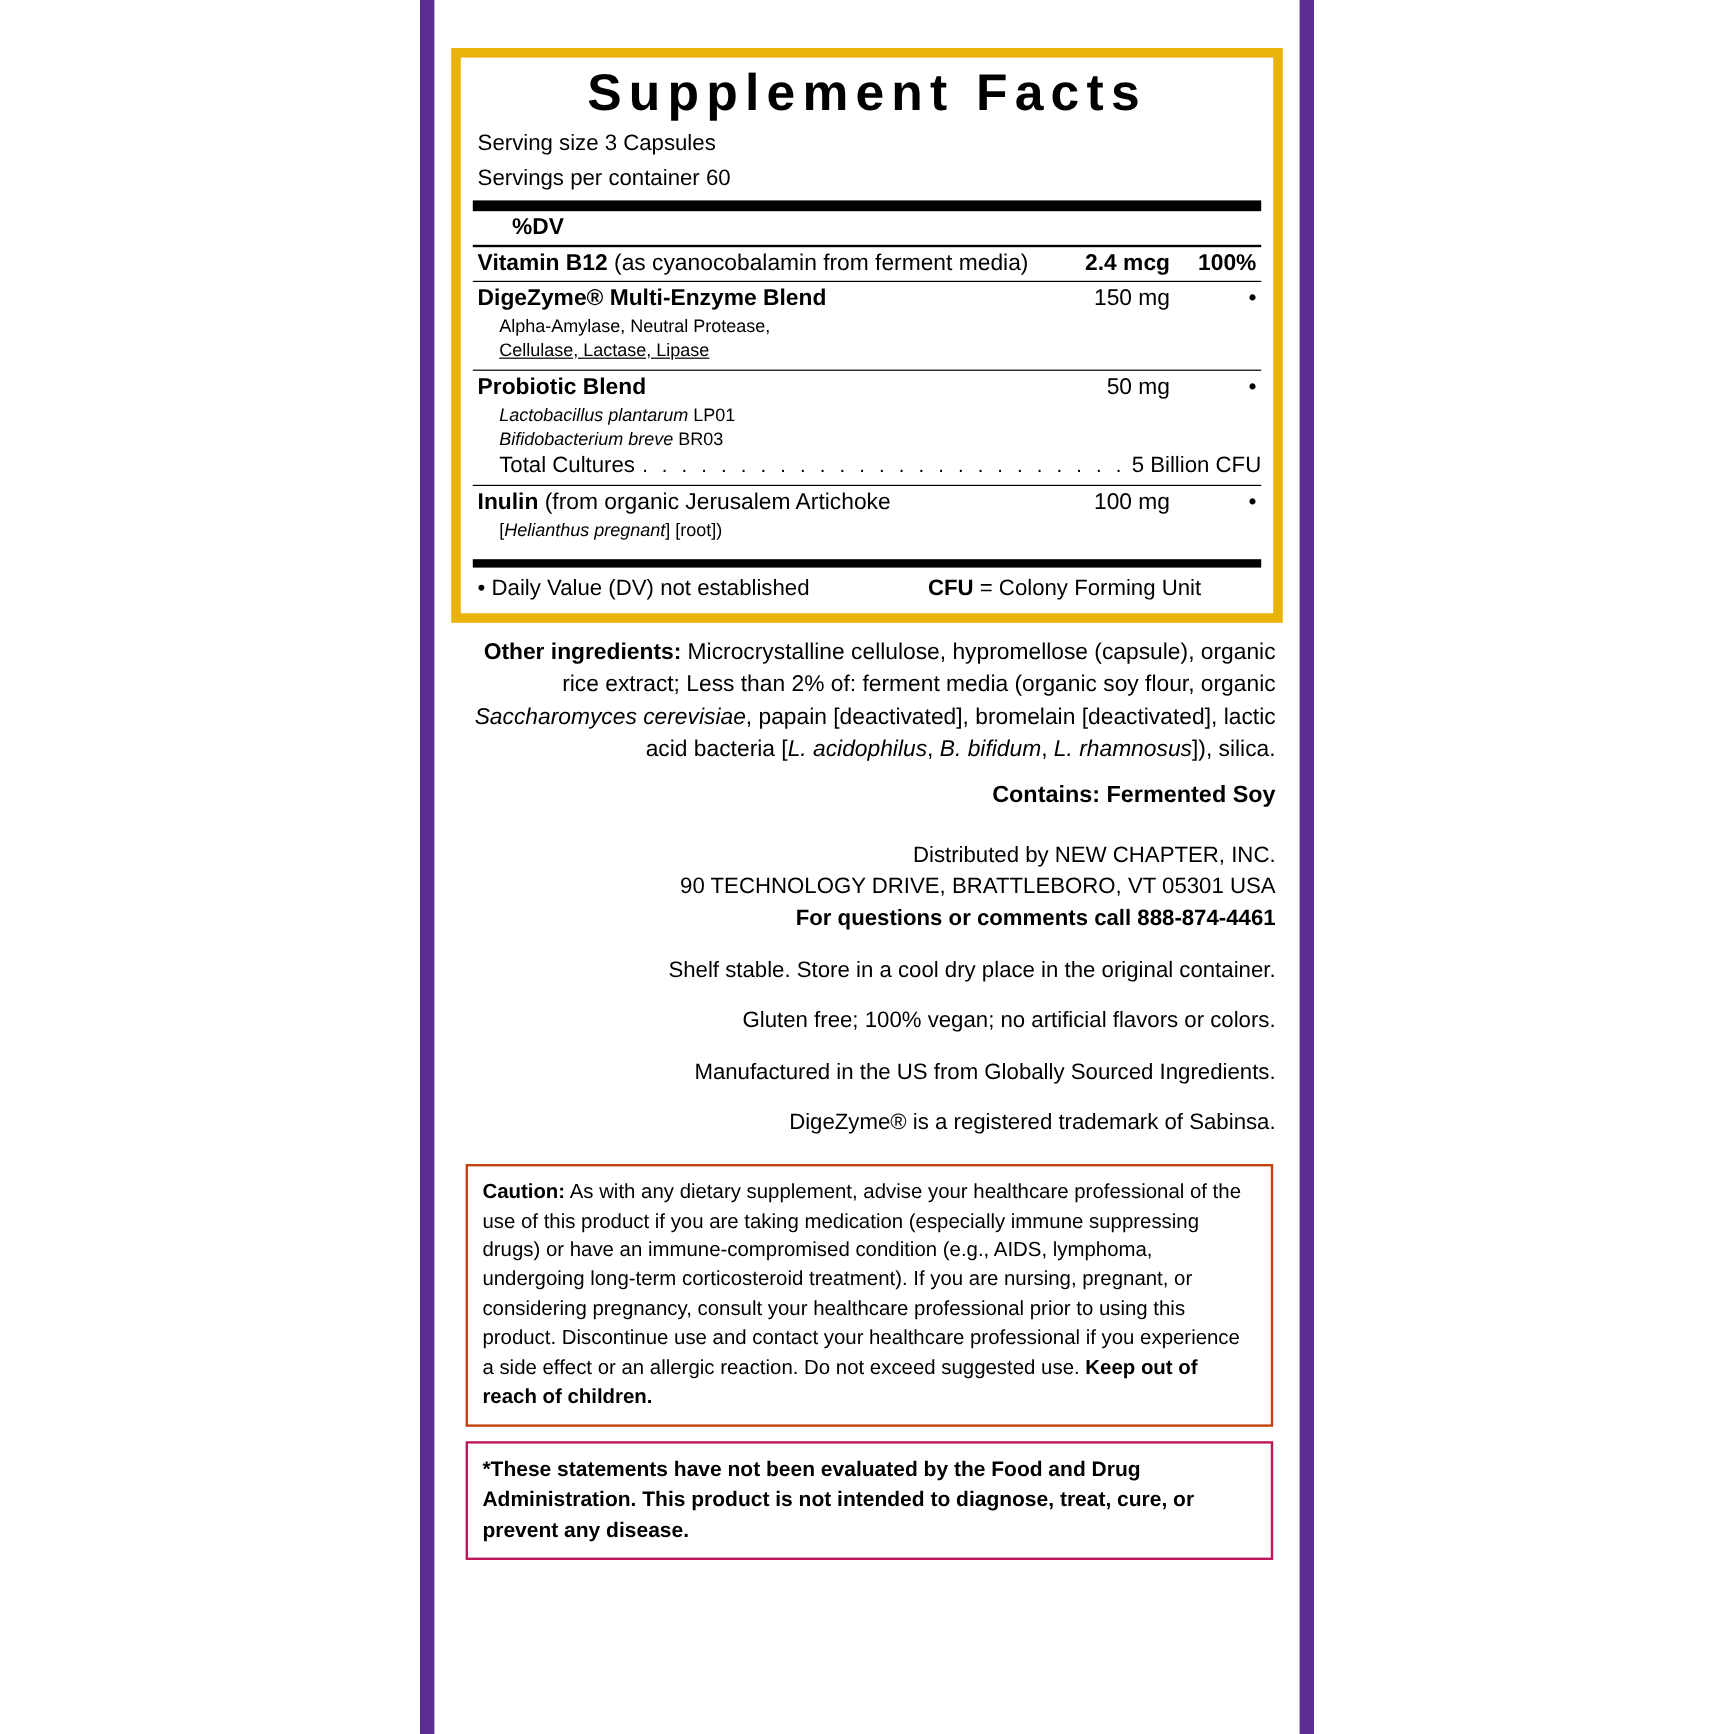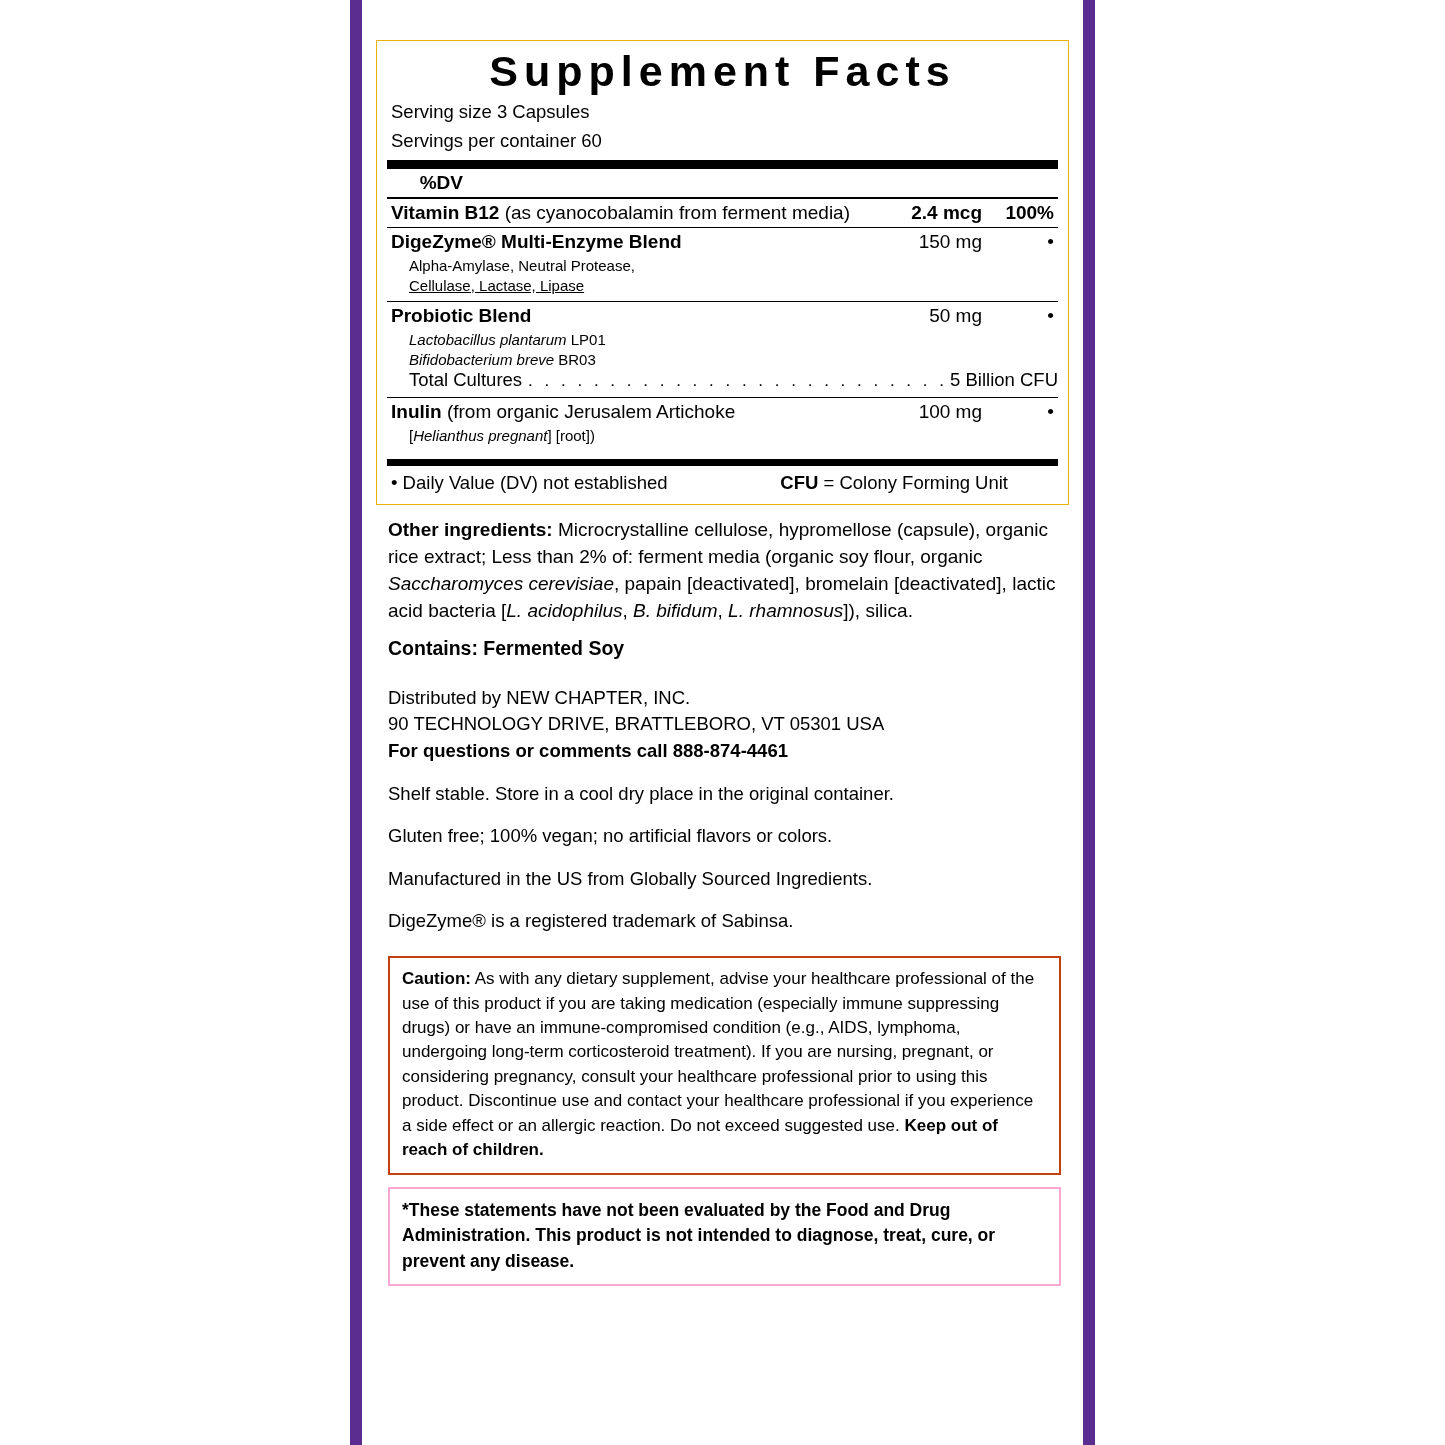--- a/index.html
+++ b/index.html
@@ -37,21 +37,21 @@
     left: 362px;
     top: 0px;
     width: 721px;
     height: 1445px;
     box-sizing: border-box;
     padding: 14px 14px 0 14px;
   }
 
   
   .sf-panel {
-    border: 1px solid #eab308;
+    border: 8px solid #eab308;
     box-sizing: border-box;
     padding: 6px 10px 8px 10px;
     margin-top: 26px;
   }
   .sf-title {
     font-size: 43px;
     font-weight: bold;
     letter-spacing: 6px;
     text-align: center;
     line-height: 1.05;
@@ -122,21 +122,21 @@
   }
   .footnote-row .left { flex: 1 1 auto; }
   .footnote-row .right { flex: 0 0 auto; padding-right: 46px; }
 
   
   .body-block {
     font-size: 19px;
     line-height: 1.42;
     padding: 12px 6px 0 12px;
   }
-  .body-block p { margin: 0 0 0 0; }
+  .body-block p { margin: 0 0 0 0; text-align: right; }
   .spacer-md { height: 22px; }
   .contains {
     font-weight: bold;
     font-size: 19.5px;
     padding-top: 10px;
   }
   .addr {
     font-size: 18.5px;
     line-height: 1.45;
   }
@@ -149,21 +149,21 @@
     box-sizing: border-box;
     margin: 22px 8px 0 12px;
     padding: 9px 12px 10px 12px;
     font-size: 17px;
     line-height: 1.44;
   }
   .caution-box .lead { font-weight: bold; }
   .keep-out { font-weight: bold; }
 
   .fda-box {
-    border: 2px solid #f9a8d4;
+    border: 2px solid #be185d;
     box-sizing: border-box;
     margin: 12px 8px 0 12px;
     padding: 9px 12px 10px 12px;
     font-size: 17.5px;
     line-height: 1.45;
     font-weight: bold;
   }
 </style>
 </head>
 <body>

